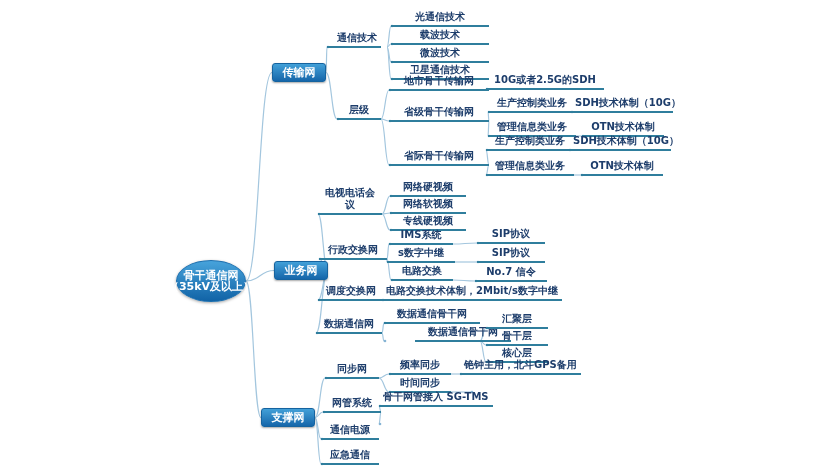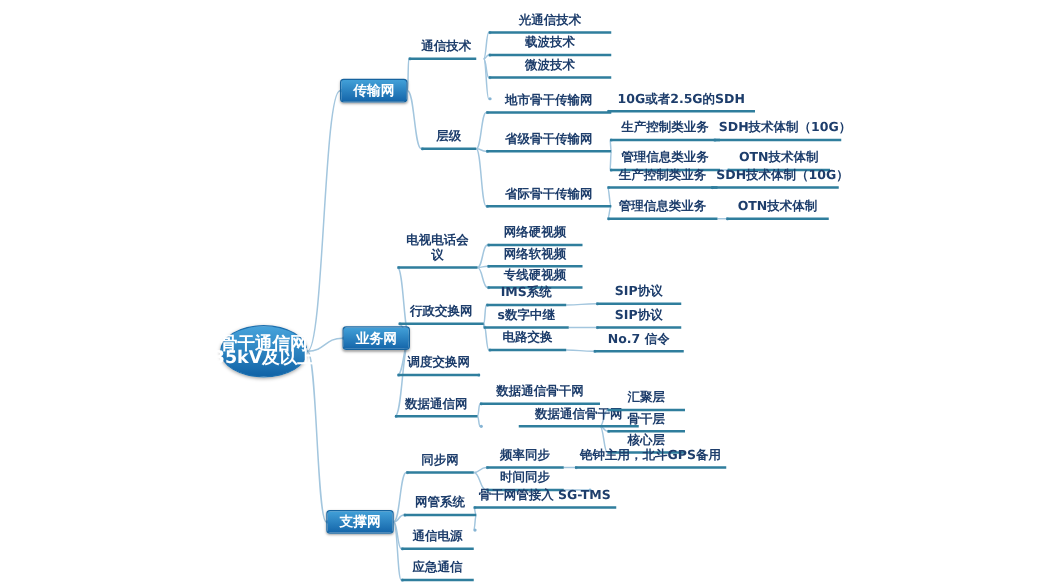--- a/index.html
+++ b/index.html
@@ -18,21 +18,21 @@
   .wrap{white-space:normal;}
   .box{
     background:linear-gradient(180deg,#42a0d8 0%,#1566aa 100%);
     color:#ffffff;border:1px solid #15639f;border-radius:3px;
     width:52px;height:17px;line-height:17px;font-size:11px;
     box-shadow:0 1px 2px rgba(0,0,0,0.35);
   }
   .root-node{
     width:68px;height:40px;border-radius:50%;
     background:linear-gradient(180deg,#47a3db 0%,#1163a6 100%);
-    border:1px solid #1d6fae;color:#ffffff;font-size:14px;line-height:11px;
+    border:1px solid #1d6fae;color:#ffffff;font-size:11px;line-height:11px;
     display:flex;flex-direction:column;align-items:center;justify-content:center;
     box-shadow:0 1px 3px rgba(0,0,0,0.35);white-space:nowrap;
   }
 </style>
 </head>
 <body>
 
 <div id="canvas">
   <svg id="connector-layer" width="840" height="469">
       <path d="M246,281 C259,281 259,72.5 272,72.5" fill="none" stroke="#a3c6de" stroke-width="1.2"></path>
@@ -140,20 +140,21 @@
   <div id="root" class="node root-node" style="left:176px;top:260px;">
     <span>骨干通信网</span>
     <span>（35kV及以上）</span>
   </div>
 
   <div id="b0" class="node box" style="left:272px;top:63px;">传输网</div>
   <div id="b0c0" class="node leaf" style="left:327px;top:31px;padding-left:10px;">通信技术</div>
   <div id="b0c0x0" class="node leaf" style="left:391px;top:10px;width:90px;">光通信技术</div>
   <div id="b0c0x1" class="node leaf" style="left:391px;top:28px;width:90px;">载波技术</div>
   <div id="b0c0x2" class="node leaf" style="left:391px;top:46px;width:90px;">微波技术</div>
+  <div id="b0c0x3" class="node leaf" style="left:391px;top:63px;width:90px;">卫星通信技术</div>
   <div id="b0c1" class="node leaf" style="left:337px;top:103px;padding-left:12px;padding-right:12px;">层级</div>
   <div id="b0c1x0" class="node leaf" style="left:389px;top:74px;width:92px;">地市骨干传输网</div>
   <div id="b0c1x0y0" class="node leaf" style="left:486px;top:73px;width:110px;">10G或者2.5G的SDH</div>
   <div id="b0c1x1" class="node leaf" style="left:389px;top:105px;width:92px;">省级骨干传输网</div>
   <div id="b0c1x1y0" class="node leaf" style="left:488px;top:96px;width:80px;">生产控制类业务</div>
   <div id="b0c1x1y0z0" class="node leaf" style="left:571px;top:96px;width:94px;">SDH技术体制（10G）</div>
   <div id="b0c1x1y1" class="node leaf" style="left:488px;top:120px;width:80px;">管理信息类业务</div>
   <div id="b0c1x1y1z0" class="node leaf" style="left:582px;top:120px;width:74px;">OTN技术体制</div>
   <div id="b0c1x2" class="node leaf" style="left:389px;top:149px;width:92px;">省际骨干传输网</div>
   <div id="b0c1x2y0" class="node leaf" style="left:486px;top:134px;width:80px;">生产控制类业务</div>
@@ -167,20 +168,21 @@
   <div id="b1c0x1" class="node leaf" style="left:390px;top:197px;width:68px;">网络软视频</div>
   <div id="b1c0x2" class="node leaf" style="left:390px;top:214px;width:68px;">专线硬视频</div>
   <div id="b1c1" class="node leaf" style="left:319px;top:243px;width:60px;">行政交换网</div>
   <div id="b1c1x0" class="node leaf" style="left:389px;top:228px;width:56px;">IMS系统</div>
   <div id="b1c1x0y0" class="node leaf" style="left:477px;top:227px;width:60px;">SIP协议</div>
   <div id="b1c1x1" class="node leaf" style="left:387px;top:246px;width:60px;">s数字中继</div>
   <div id="b1c1x1y0" class="node leaf" style="left:477px;top:246px;width:60px;">SIP协议</div>
   <div id="b1c1x2" class="node leaf" style="left:391px;top:264px;width:54px;">电路交换</div>
   <div id="b1c1x2y0" class="node leaf" style="left:475px;top:265px;width:64px;">No.7 信令</div>
   <div id="b1c2" class="node leaf" style="left:318px;top:284px;width:58px;">调度交换网</div>
+  <div id="b1c2x0" class="node leaf" style="left:382px;top:284px;">电路交换技术体制，2Mbit/s数字中继</div>
   <div id="b1c3" class="node leaf" style="left:316px;top:317px;width:58px;">数据通信网</div>
   <div id="b1c3x0" class="node leaf" style="left:384px;top:307px;width:88px;">数据通信骨干网</div>
   <div id="b1c3x1" class="node leaf" style="left:384px;top:325px;width:88px;margin-left:31px;">数据通信骨干网</div>
   <div id="b1c3x1y0" class="node leaf" style="left:486px;top:312px;width:54px;">汇聚层</div>
   <div id="b1c3x1y1" class="node leaf" style="left:486px;top:329px;width:54px;">骨干层</div>
   <div id="b1c3x1y2" class="node leaf" style="left:486px;top:346px;width:54px;">核心层</div>
 
   <div id="b2" class="node box" style="left:261px;top:408px;">支撑网</div>
   <div id="b2c0" class="node leaf" style="left:325px;top:362px;width:46px;">同步网</div>
   <div id="b2c0x0" class="node leaf" style="left:389px;top:358px;width:54px;">频率同步</div>

